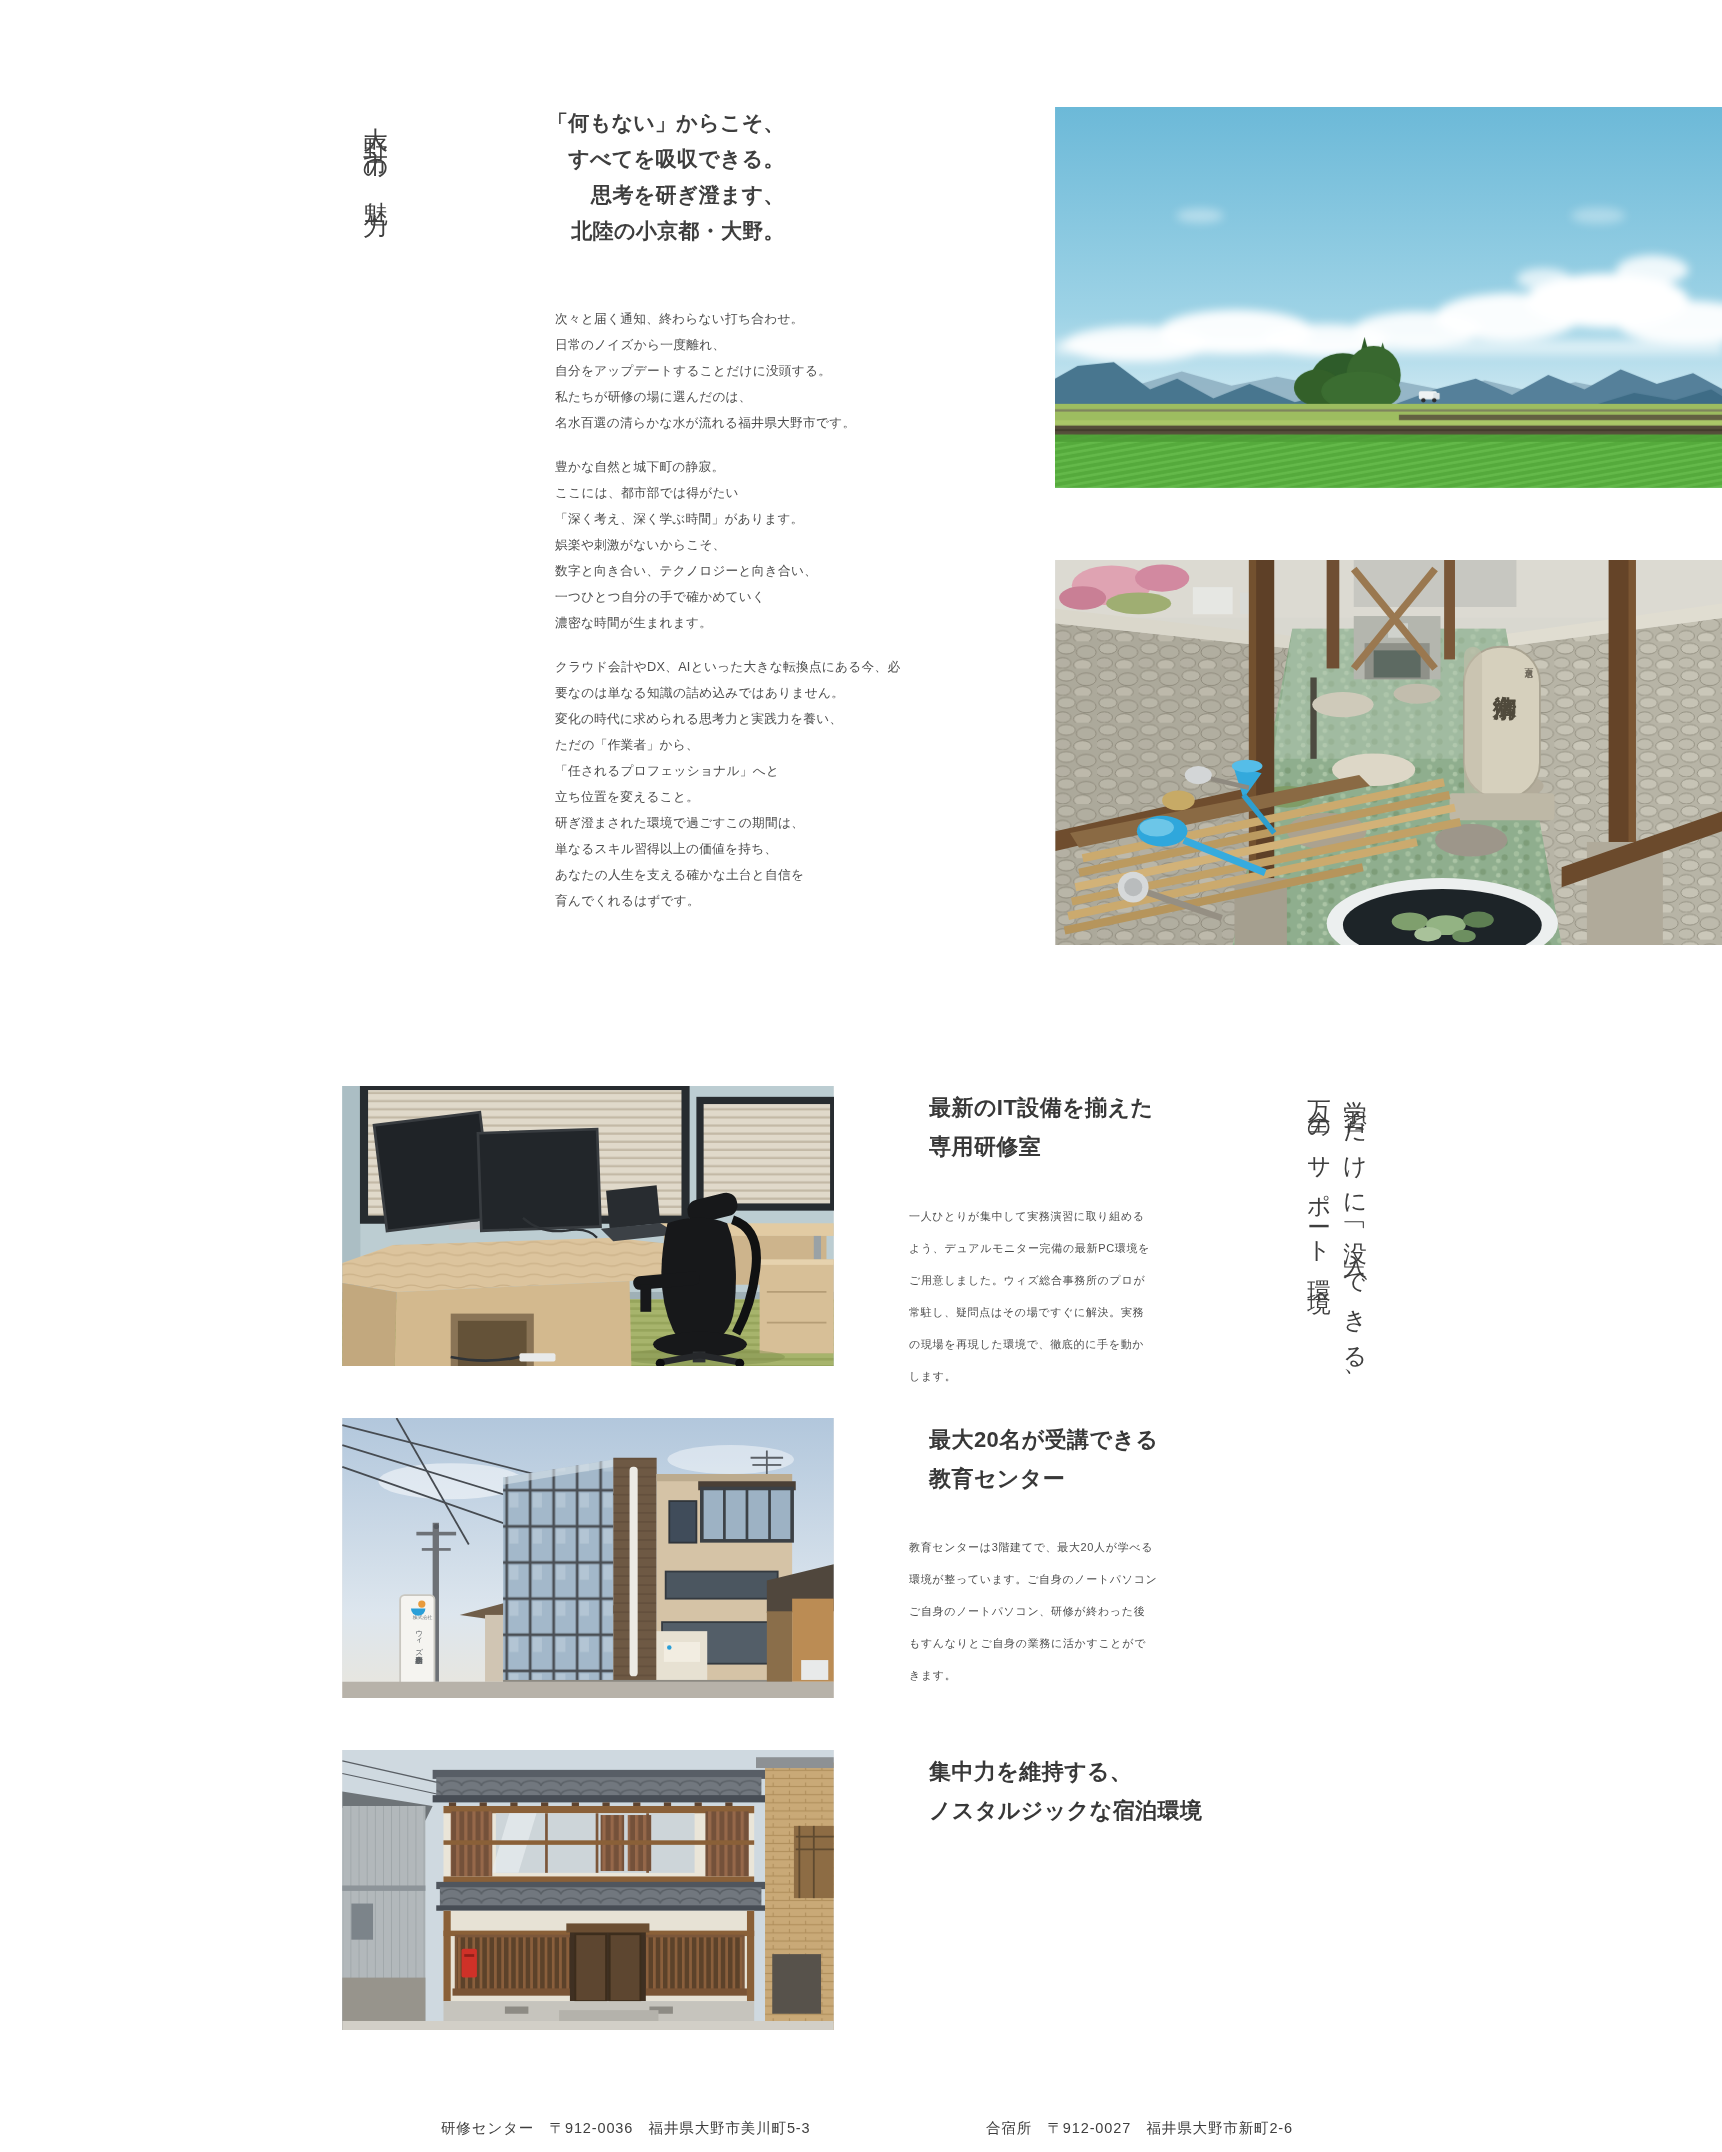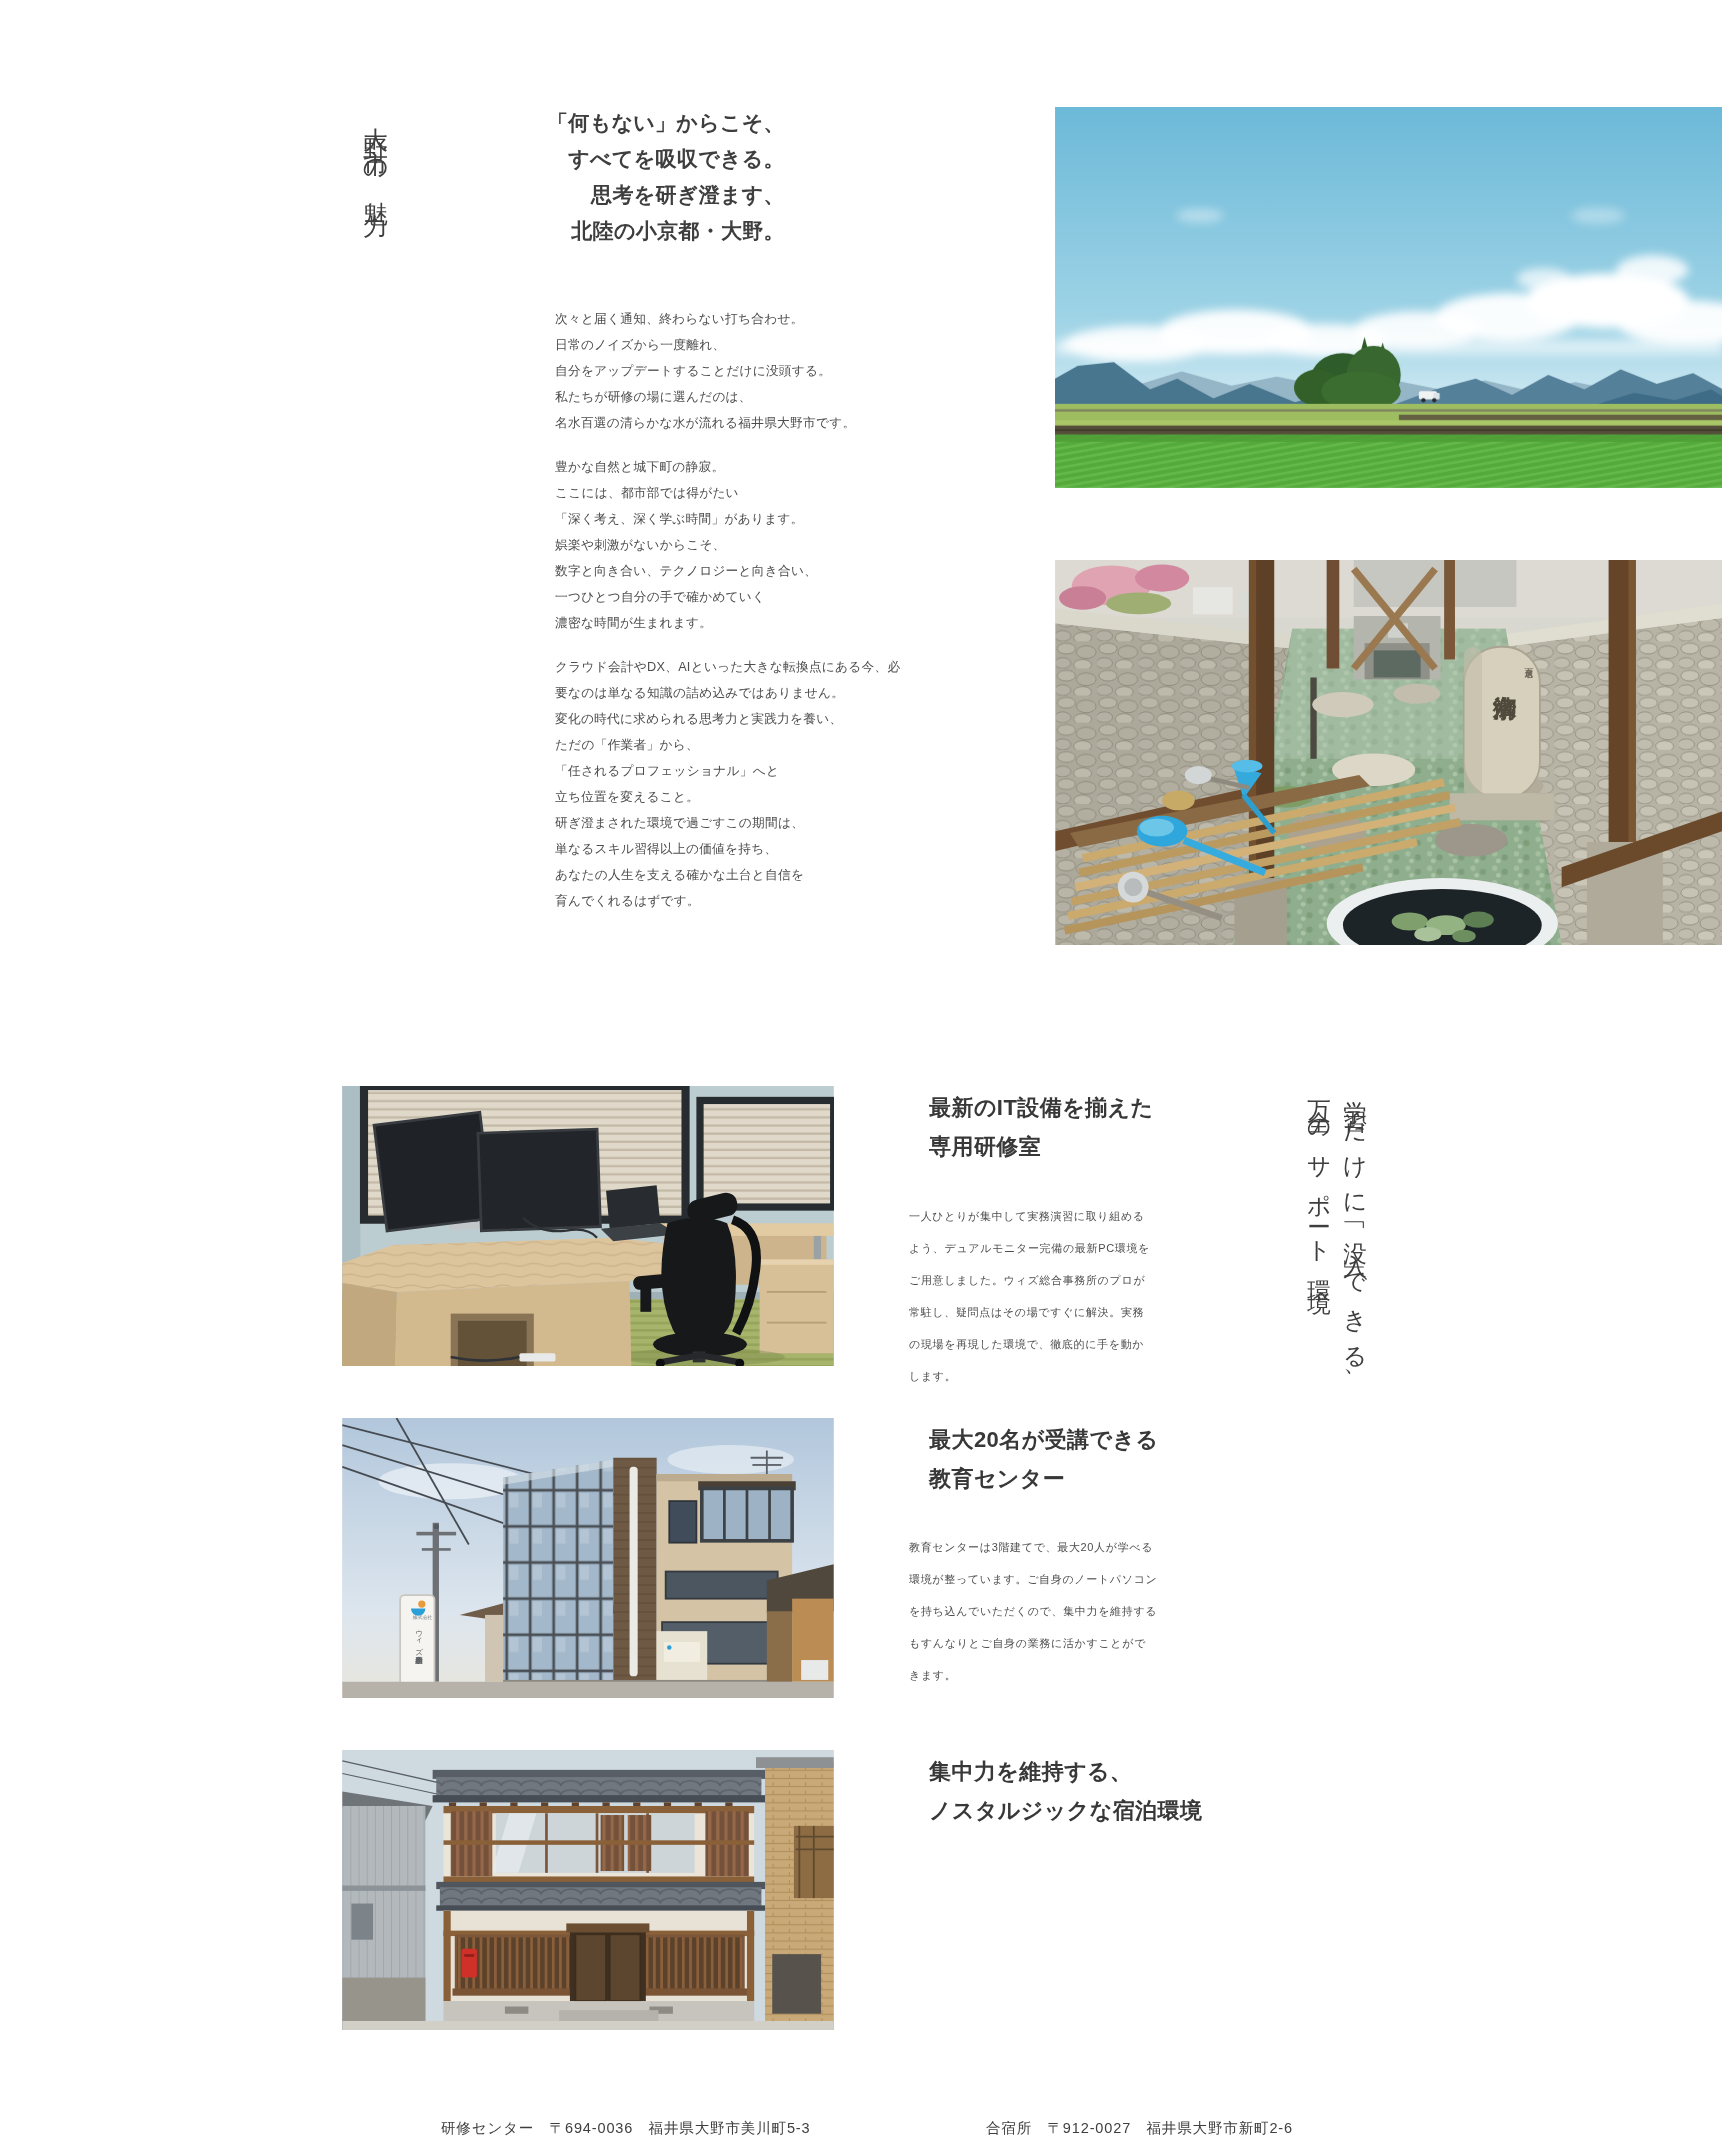--- a/index.html
+++ b/index.html
@@ -410,21 +410,21 @@
           <rect x="470" y="214" width="28" height="78" fill="#8a6e4a"></rect>
       </g>
       <rect y="292" width="544" height="18" fill="#b7b2a9"></rect>
       <rect x="508" y="268" width="30" height="22" fill="#e8eaea"></rect>
     </svg>
   </div>
   <div class="abs preline sec-heading" style="top:1420px;">最大20名が受講できる
 教育センター</div>
   <div class="abs preline sec-body" style="top:1531px;">教育センターは3階建てで、最大20人が学べる
 環境が整っています。ご自身のノートパソコン
-を持ち込んでいただくので、集中力を維持する
+ご自身のノートパソコン、研修が終わった後
 もすんなりとご自身の業務に活かすことがで
 きます。</div>
 
   <div class="photo" style="left:342px;top:1750px;width:492px;height:280px;">
     <svg viewBox="0 0 544 310">
       <defs>
         <pattern id="lattice5" width="8" height="20" patternUnits="userSpaceOnUse">
           <rect width="8" height="20" fill="#5c422a"></rect>
             <rect width="3" height="20" fill="#8a5f3c"></rect>
         </pattern>
@@ -522,17 +522,17 @@
         <rect x="180" y="284" width="26" height="8" fill="#8d8b84"></rect>
           <rect x="340" y="284" width="26" height="8" fill="#8d8b84"></rect>
         <rect x="240" y="288" width="110" height="22" fill="#b4b2ab"></rect>
       </g>
       <rect y="300" width="544" height="10" fill="#d2cfc7"></rect>
     </svg>
   </div>
   <div class="abs preline sec-heading" style="top:1752px;">集中力を維持する、
 ノスタルジックな宿泊環境</div>
 
-  <div class="abs footer-item footer-left">研修センター　〒694-0036　福井県大野市美川町5-3</div>
+  <div class="abs footer-item footer-left">研修センター　〒912-0036　福井県大野市美川町5-3</div>
   <div class="abs footer-item footer-right">合宿所　〒912-0027　福井県大野市新町2-6</div>
 
 </div>
 
 
 </body></html>

